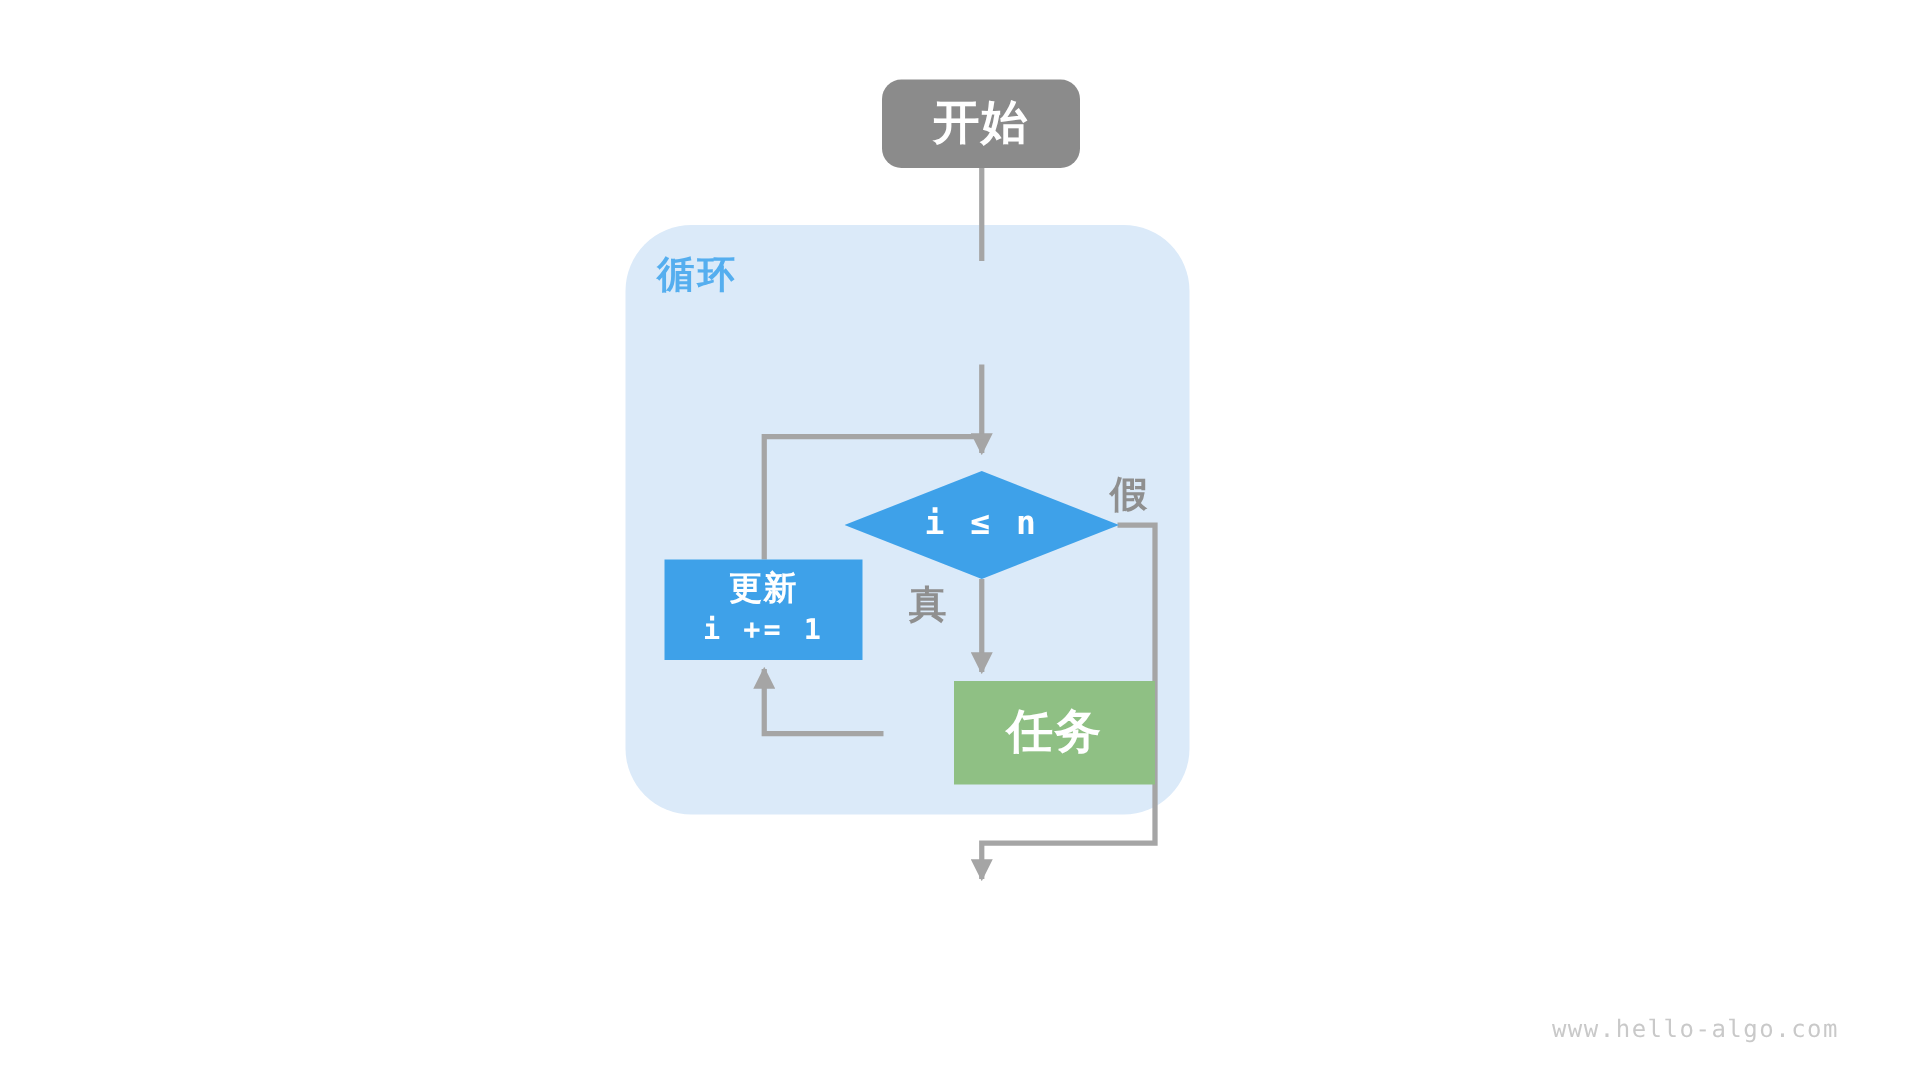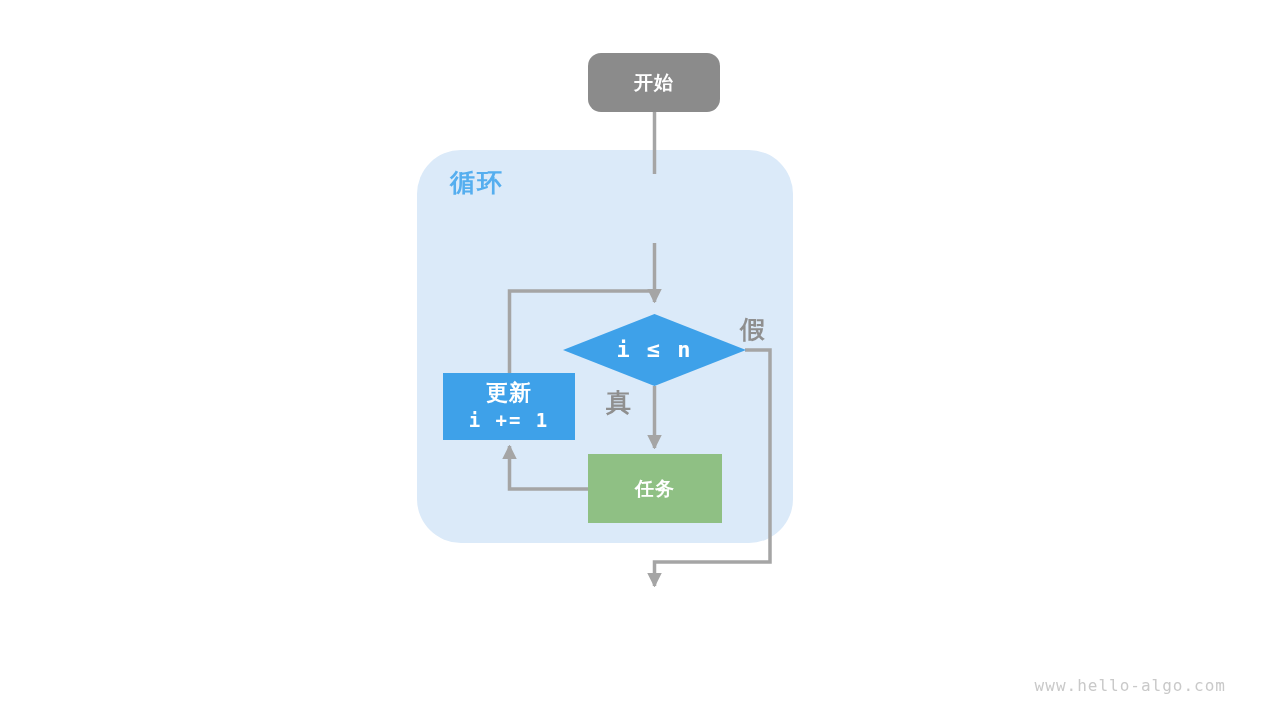--- a/index.html
+++ b/index.html
@@ -16,38 +16,38 @@
   * { margin: 0; padding: 0; box-sizing: border-box; }
   html, body { width: 1280px; height: 720px; background: #ffffff; overflow: hidden; }
   body { font-family: "DejaVu Sans", "Liberation Sans", sans-serif; }
   .canvas { position: relative; width: 1280px; height: 720px; background: #ffffff; }
 
   .loop-container {
     position: absolute; left: 417px; top: 150px; width: 376px; height: 393px;
     background: var(--loop-bg); border-radius: 44px;
   }
   .loop-label {
-    position: absolute; left: 33px; top: 16px;
+    position: absolute; left: 21px; top: 16px;
     font-size: 25px; font-weight: bold; color: var(--loop-label);
     letter-spacing: 2px;
   }
 
   svg.edge-layer { position: absolute; left: 0; top: 0; width: 1280px; height: 720px; }
   .edge { fill: none; stroke: var(--line-color); stroke-width: 3.5; stroke-linejoin: miter; }
   marker path { fill: var(--line-color); }
 
   .node {
     position: absolute; display: flex; flex-direction: column;
     align-items: center; justify-content: center;
     color: var(--text-white); text-align: center;
   }
   .terminal { background: var(--node-gray); border-radius: 13px; }
   .process  { background: var(--node-blue); }
-  .task     { background: var(--node-green); }
-  .node-label { font-size: 19px; font-weight: 600; letter-spacing: 1px; line-height: 1.25; }
+  .task     { background: var(--node-green); margin-left: 48px; }
+  .node-label { font-size: 31px; font-weight: 600; letter-spacing: 1px; line-height: 1.25; }
   .node-code  {
     font-family: "DejaVu Sans Mono", "Liberation Mono", monospace;
     font-size: 19px; font-weight: bold; letter-spacing: 2px; line-height: 1.4;
   }
   .diamond {
     position: absolute; left: 563px; top: 314px; width: 183px; height: 72px;
     background: var(--node-blue);
     clip-path: polygon(50% 0, 100% 50%, 50% 100%, 0 50%);
     display: flex; align-items: center; justify-content: center;
   }

